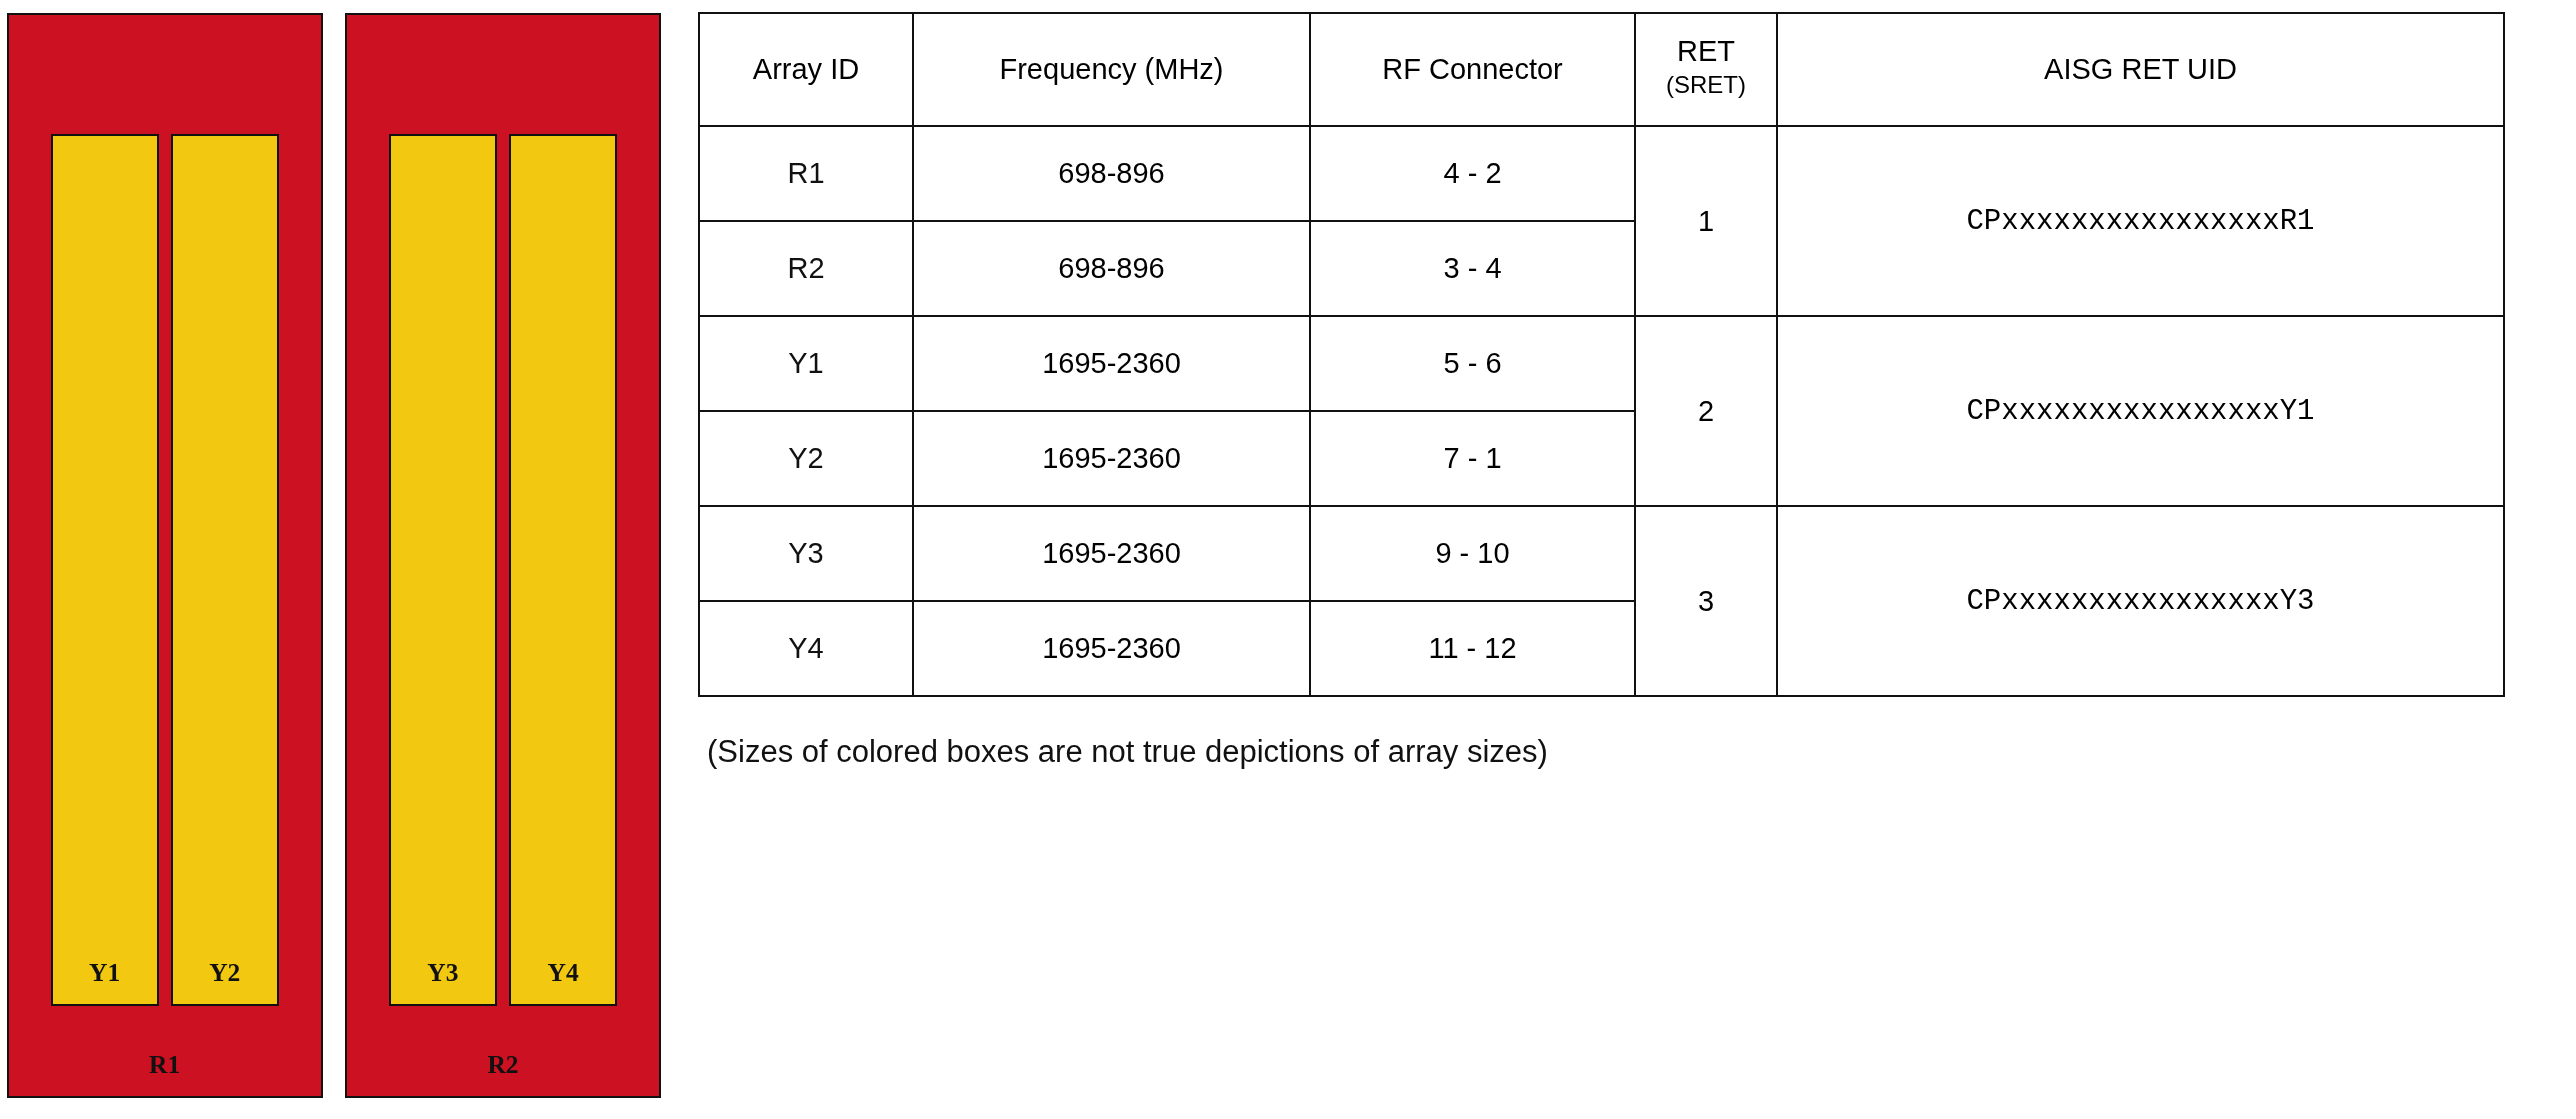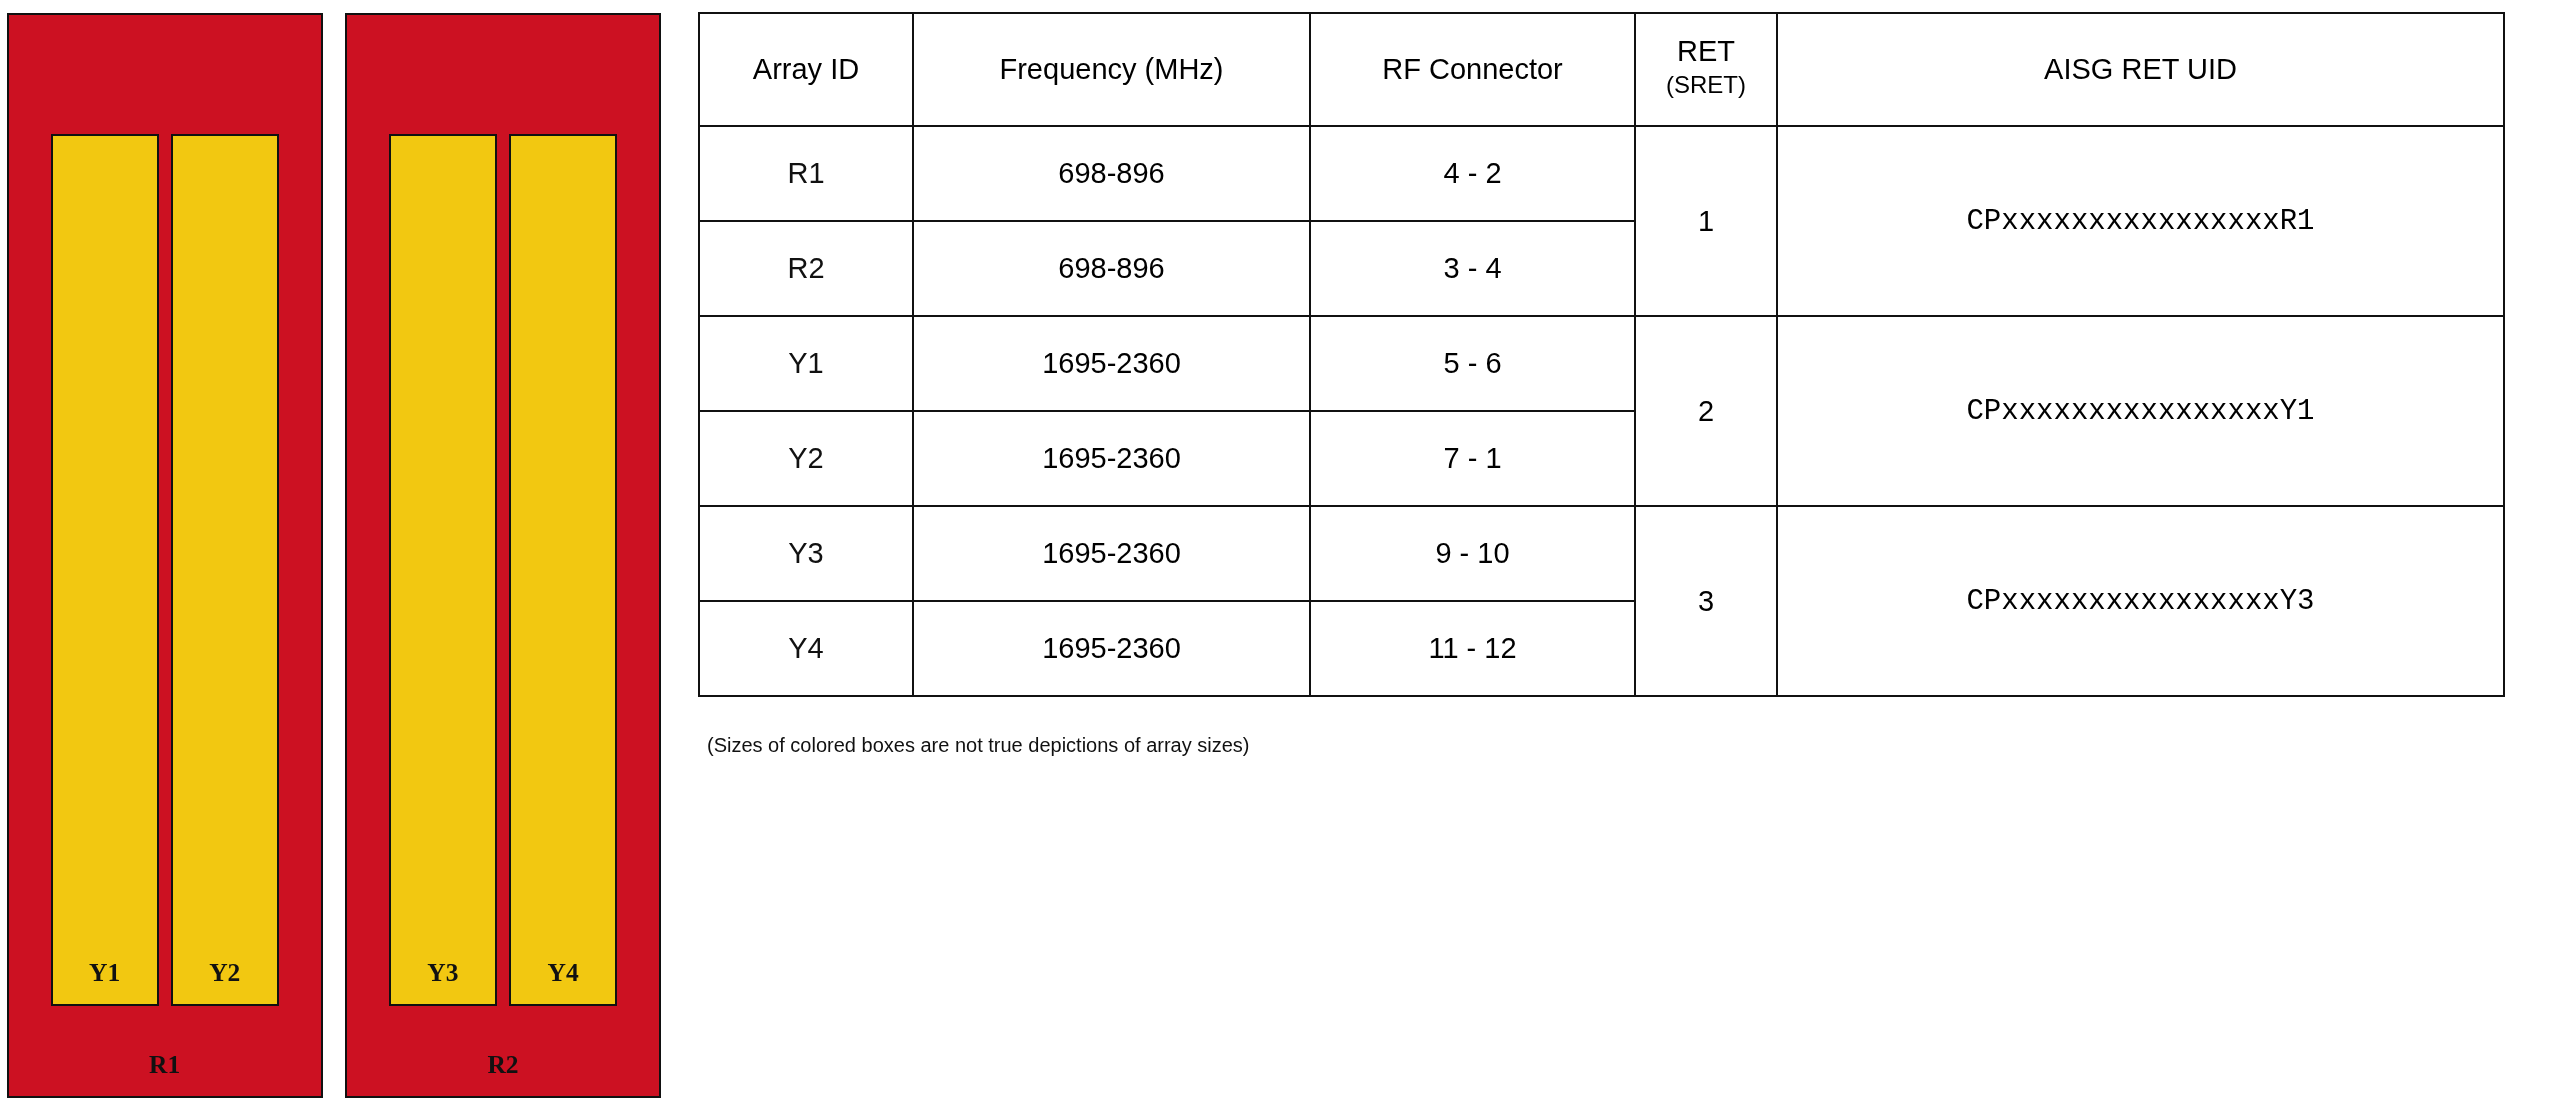--- a/index.html
+++ b/index.html
@@ -120,21 +120,21 @@
   td.cell-yellow {
     background: #F2C811;
     color: #111111;
   }
   td.cell-ret { font-size: 30px; }
   td.cell-uid { font-size: 29px; font-family: Liberation Mono, monospace; }
 
   #footnote {
     margin-top: 37px;
     margin-left: 9px;
-    font-size: 20px;
+    font-size: 31px;
     color: #111111;
   }
 </style>
 </head>
 <body>
 
 <div id="diagram">
 
   <div class="panel panel-a">
     <div class="array-row">

